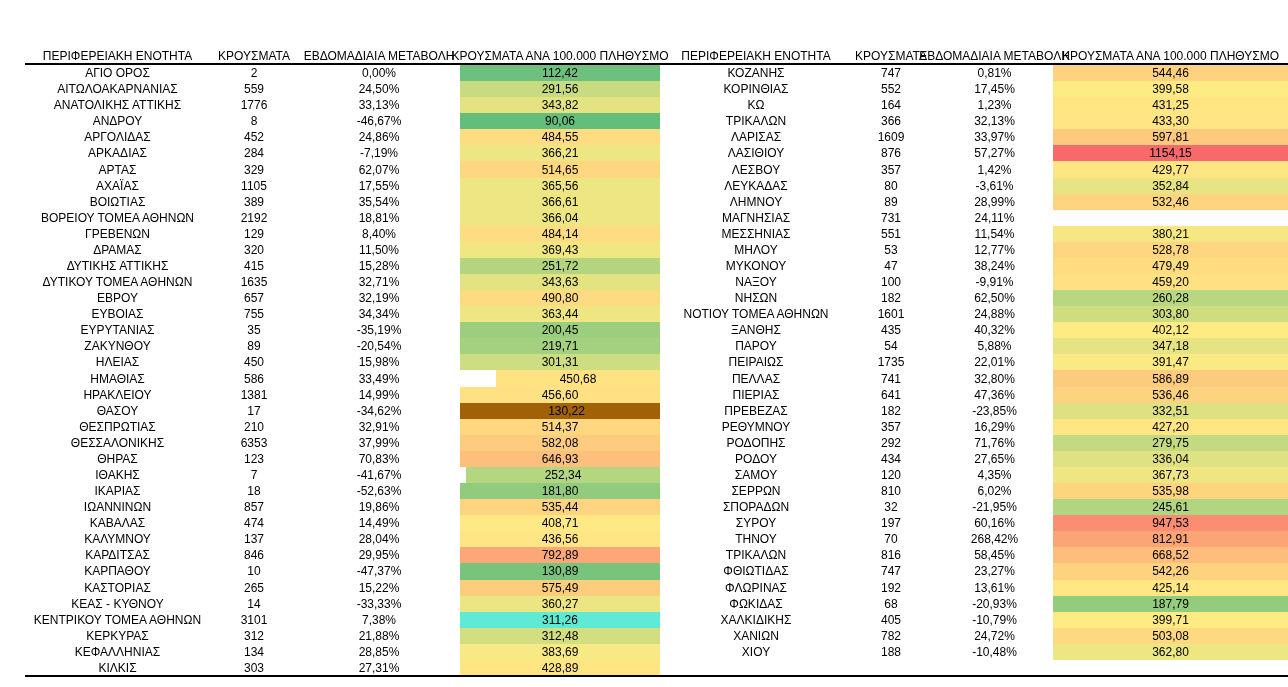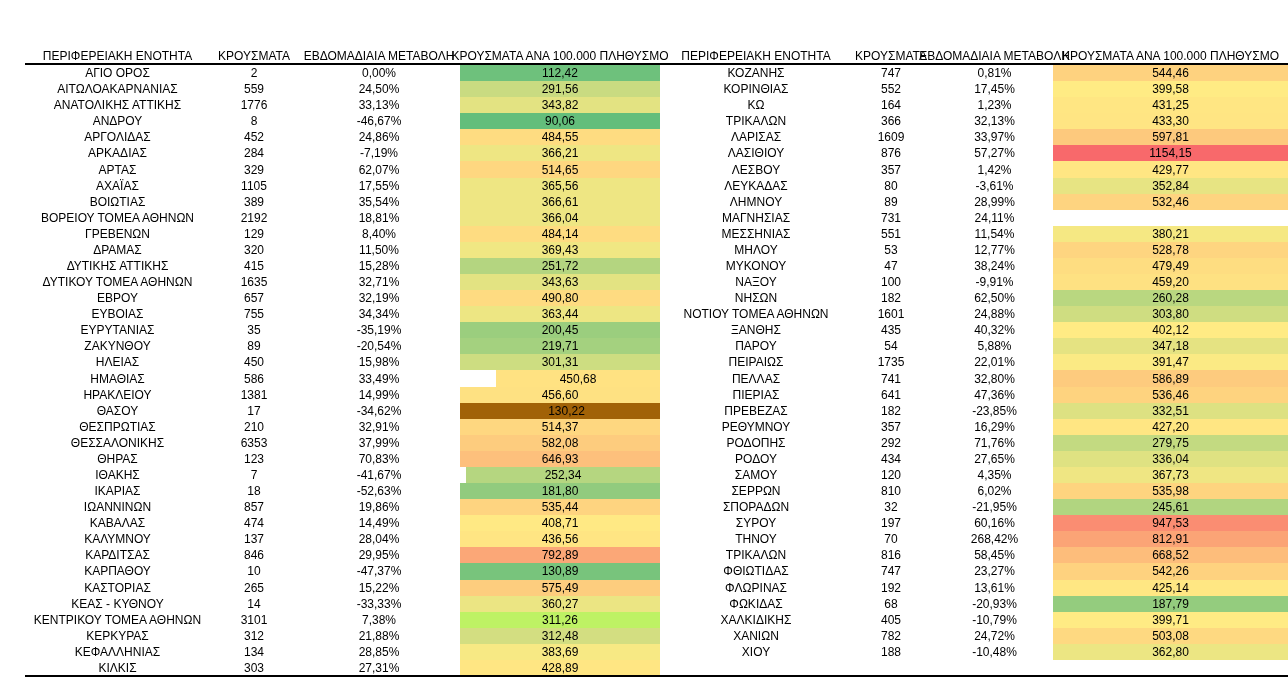--- a/index.html
+++ b/index.html
@@ -58,21 +58,21 @@
         <div class="row"><div class="cell">ΘΗΡΑΣ</div><div class="cell">123</div><div class="cell">70,83%</div><div class="cell" style="background: rgb(253, 192, 124);">646,93</div></div>
         <div class="row"><div class="cell">ΙΘΑΚΗΣ</div><div class="cell">7</div><div class="cell">-41,67%</div><div class="cell" style="background: rgb(181, 214, 128); margin-left: 6px;">252,34</div></div>
         <div class="row"><div class="cell">ΙΚΑΡΙΑΣ</div><div class="cell">18</div><div class="cell">-52,63%</div><div class="cell" style="background: rgb(145, 203, 126);">181,80</div></div>
         <div class="row"><div class="cell">ΙΩΑΝΝΙΝΩΝ</div><div class="cell">857</div><div class="cell">19,86%</div><div class="cell" style="background: rgb(254, 212, 128);">535,44</div></div>
         <div class="row"><div class="cell">ΚΑΒΑΛΑΣ</div><div class="cell">474</div><div class="cell">14,49%</div><div class="cell" style="background: rgb(255, 233, 132);">408,71</div></div>
         <div class="row"><div class="cell">ΚΑΛΥΜΝΟΥ</div><div class="cell">137</div><div class="cell">28,04%</div><div class="cell" style="background: rgb(255, 229, 131);">436,56</div></div>
         <div class="row"><div class="cell">ΚΑΡΔΙΤΣΑΣ</div><div class="cell">846</div><div class="cell">29,95%</div><div class="cell" style="background: rgb(251, 167, 119);">792,89</div></div>
         <div class="row"><div class="cell">ΚΑΡΠΑΘΟΥ</div><div class="cell">10</div><div class="cell">-47,37%</div><div class="cell" style="background: rgb(120, 196, 124);">130,89</div></div>
         <div class="row"><div class="cell">ΚΑΣΤΟΡΙΑΣ</div><div class="cell">265</div><div class="cell">15,22%</div><div class="cell" style="background: rgb(253, 205, 126);">575,49</div></div>
         <div class="row"><div class="cell">ΚΕΑΣ - ΚΥΘΝΟΥ</div><div class="cell">14</div><div class="cell">-33,33%</div><div class="cell" style="background: rgb(235, 229, 131);">360,27</div></div>
-        <div class="row"><div class="cell">ΚΕΝΤΡΙΚΟΥ ΤΟΜΕΑ ΑΘΗΝΩΝ</div><div class="cell">3101</div><div class="cell">7,38%</div><div class="cell" style="background: #bef264;">311,26</div></div>
+        <div class="row"><div class="cell">ΚΕΝΤΡΙΚΟΥ ΤΟΜΕΑ ΑΘΗΝΩΝ</div><div class="cell">3101</div><div class="cell">7,38%</div><div class="cell" style="background: #5eead4;">311,26</div></div>
         <div class="row"><div class="cell">ΚΕΡΚΥΡΑΣ</div><div class="cell">312</div><div class="cell">21,88%</div><div class="cell" style="background: rgb(211, 222, 129);">312,48</div></div>
         <div class="row"><div class="cell">ΚΕΦΑΛΛΗΝΙΑΣ</div><div class="cell">134</div><div class="cell">28,85%</div><div class="cell" style="background: rgb(247, 233, 132);">383,69</div></div>
         <div class="row"><div class="cell">ΚΙΛΚΙΣ</div><div class="cell">303</div><div class="cell">27,31%</div><div class="cell" style="background: rgb(255, 230, 131);">428,89</div></div>
       </div>
   </section>
   <section class="panel panel-r">
     <div class="grid" id="grid-1">
       <div class="hcell">ΠΕΡΙΦΕΡΕΙΑΚΗ ΕΝΟΤΗΤΑ</div>
       <div class="hcell">ΚΡΟΥΣΜΑΤΑ</div>
       <div class="hcell">ΕΒΔΟΜΑΔΙΑΙΑ ΜΕΤΑΒΟΛΗ</div>

